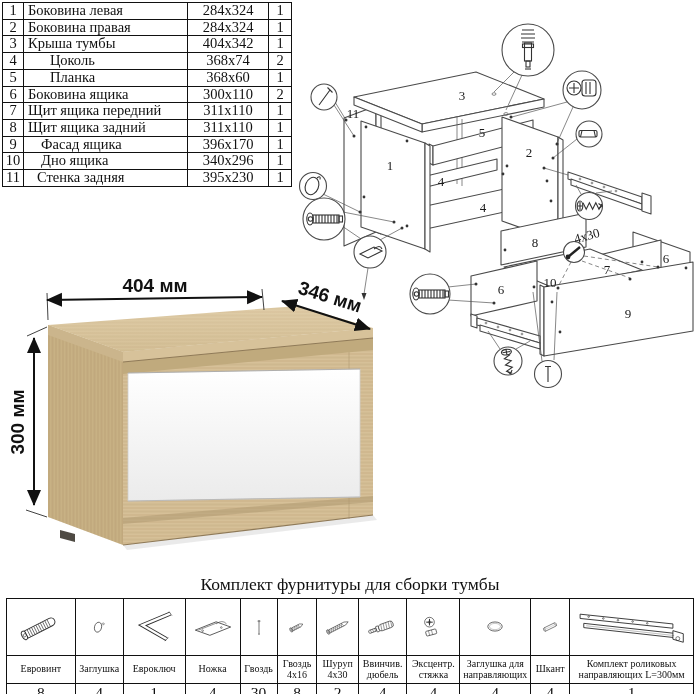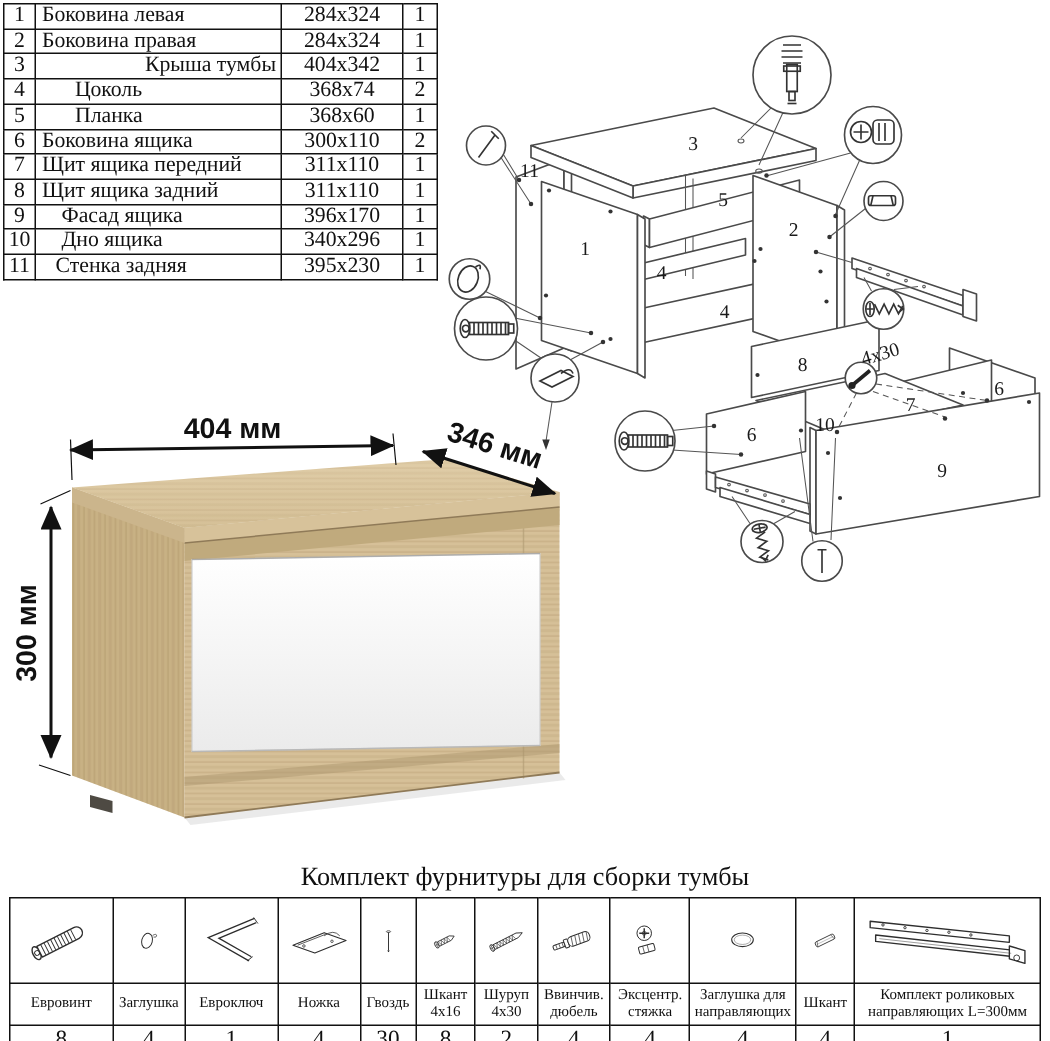--- a/index.html
+++ b/index.html
@@ -43,21 +43,21 @@
           <td class="c-qty">1</td>
         </tr>
         <tr>
           <td class="c-num">2</td>
           <td class="c-name" style="padding-left: 4px;">Боковина правая</td>
           <td class="c-size">284x324</td>
           <td class="c-qty">1</td>
         </tr>
         <tr>
           <td class="c-num">3</td>
-          <td class="c-name" style="padding-left: 4px; text-align: right;">Крыша тумбы</td>
+          <td class="c-name" style="padding-left: 4px;">Крыша тумбы</td>
           <td class="c-size">404x342</td>
           <td class="c-qty">1</td>
         </tr>
         <tr>
           <td class="c-num">4</td>
           <td class="c-name" style="padding-left: 26px;">Цоколь</td>
           <td class="c-size">368x74</td>
           <td class="c-qty">2</td>
         </tr>
         <tr>
@@ -506,21 +506,21 @@
    <path d="M20,28 L164,44" stroke="#2e2e2e" stroke-width="1" fill="none" opacity=".5"></path>
               </svg>
             </td>
           </tr>
         <tr class="names">
             <td>Евровинт</td>
             <td>Заглушка</td>
             <td>Евроключ</td>
             <td>Ножка</td>
             <td>Гвоздь</td>
-            <td>Шкант 4x16</td>
+            <td>Гвоздь 4x16</td>
             <td>Шуруп 4x30</td>
             <td>Ввинчив. дюбель</td>
             <td>Эксцентр. стяжка</td>
             <td>Заглушка для направляющих</td>
             <td>Шкант</td>
             <td>Комплект роликовых направляющих L=300мм</td>
           </tr>
         <tr class="qtys">
             <td>8</td>
             <td>4</td>

